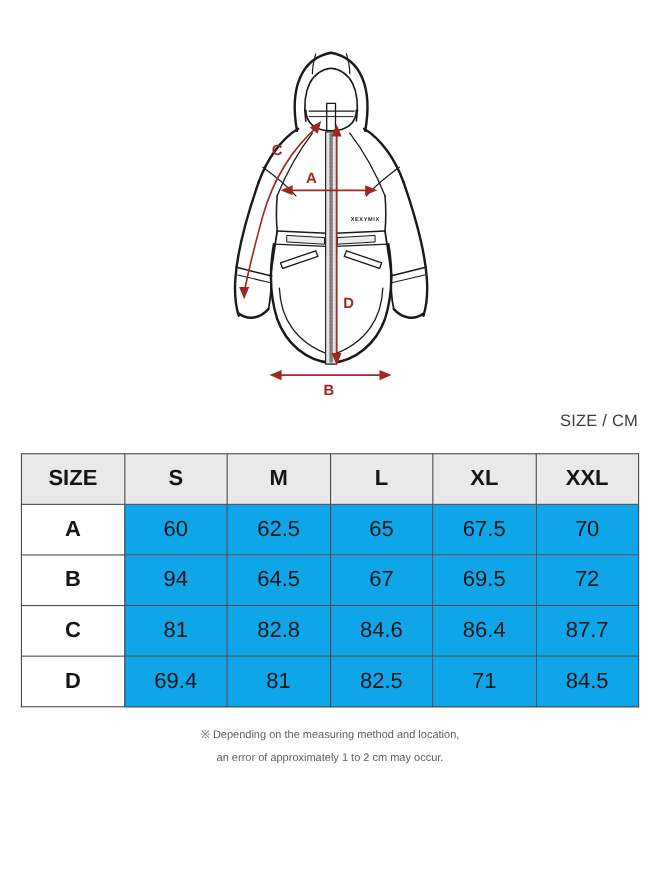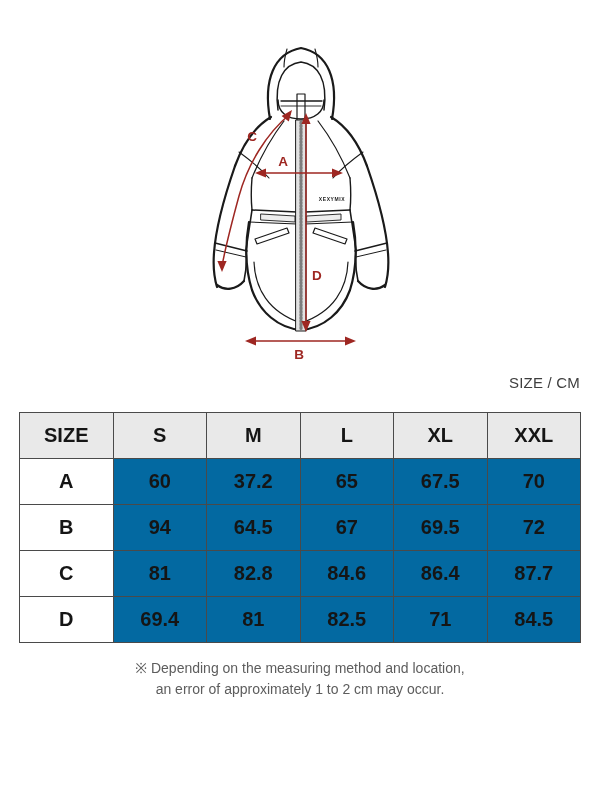--- a/index.html
+++ b/index.html
@@ -22,24 +22,24 @@
     position: absolute; left: 19px; top: 412px;
     width: 562px; border-collapse: collapse; table-layout: fixed;
   }
   table.size-chart th, table.size-chart td {
     border: 1px solid #4a4a4a;
     height: 45px; text-align: center; vertical-align: middle;
     font-size: 20px; color: #151515; padding: 0;
   }
   table.size-chart thead th { background: #e9e9e9; font-weight: bold; }
   table.size-chart tbody th { background: #ffffff; font-weight: bold; }
-  table.size-chart tbody td { background: #0369a1; font-weight: bold; }
+  table.size-chart tbody td { background: #0ea5e9; font-weight: normal; }
   .footnote {
     position: absolute; left: 0; right: 0; top: 658px;
-    text-align: center; font-size: 14px; line-height: 21px;
+    text-align: center; font-size: 10px; line-height: 21px;
     color: #5d5d5d;
   }
   svg text.measure-label {
     font-family: "Liberation Sans", sans-serif;
     font-size: 13.5px; font-weight: 600; fill: #9e2722;
   }
   svg text.brand {
     font-family: "Liberation Sans", sans-serif;
     font-size: 5px; font-weight: bold; fill: #1a1a1a; letter-spacing: 0.6px;
   }
@@ -146,21 +146,21 @@
       <th>M</th>
       <th>L</th>
       <th>XL</th>
       <th>XXL</th>
     </tr>
   </thead>
   <tbody>
     <tr>
       <th>A</th>
       <td>60</td>
-      <td>37.2</td>
+      <td>62.5</td>
       <td>65</td>
       <td>67.5</td>
       <td>70</td>
     </tr>
     <tr>
       <th>B</th>
       <td>94</td>
       <td>64.5</td>
       <td>67</td>
       <td>69.5</td>

